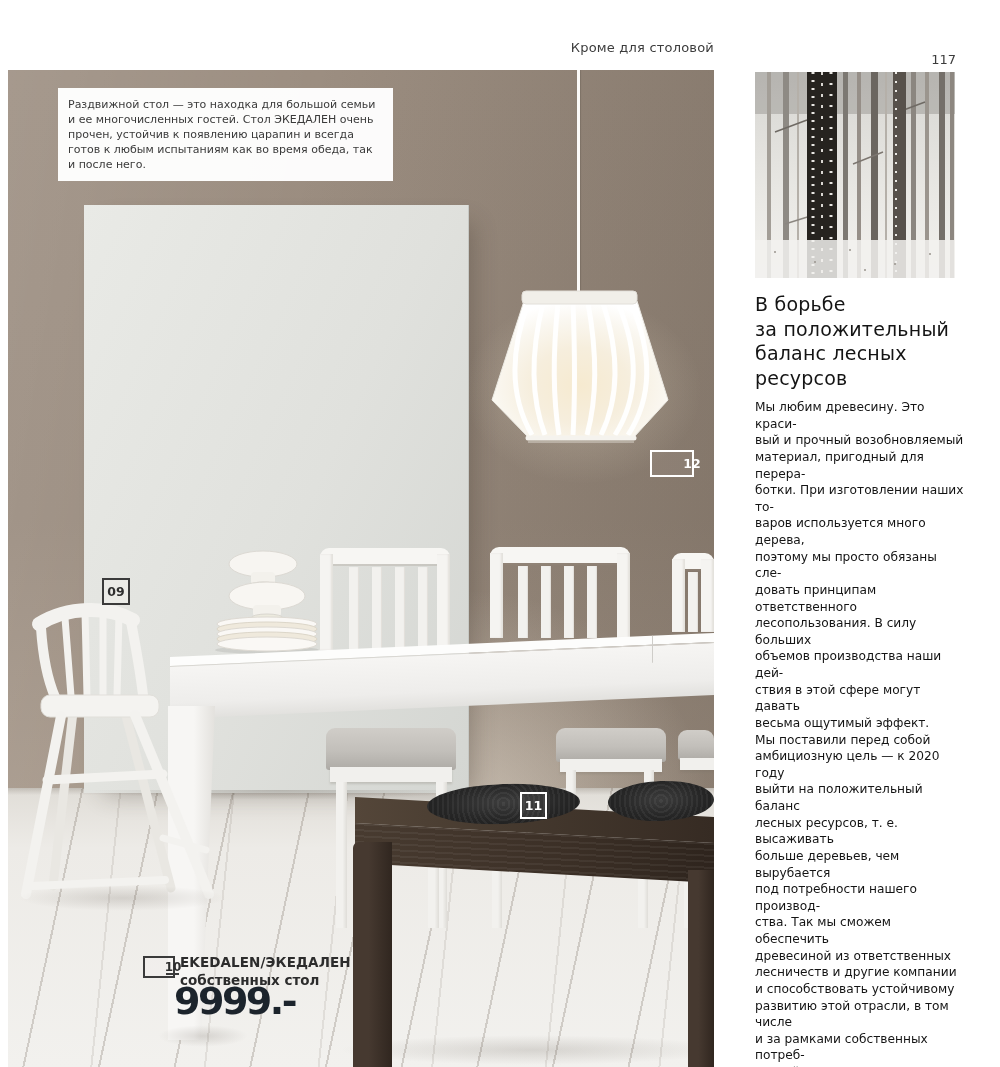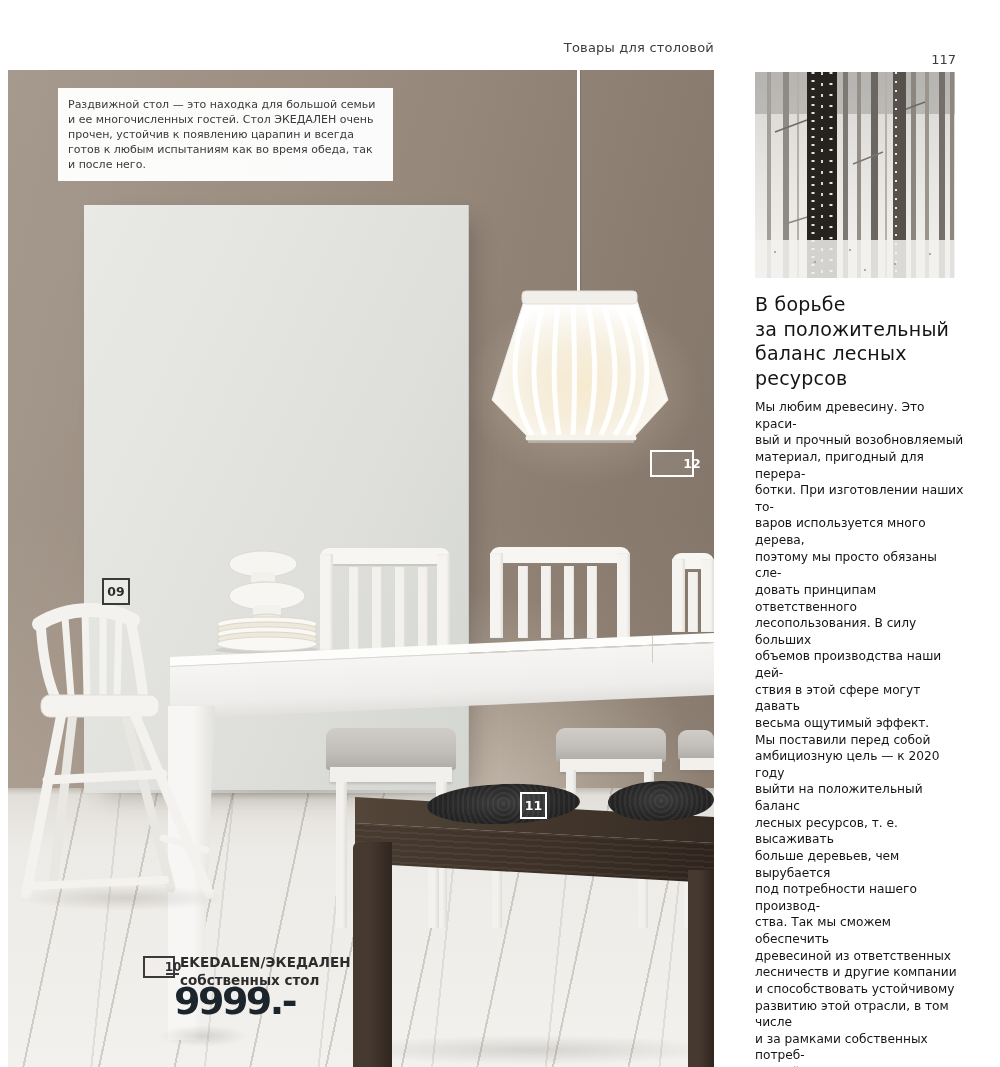--- a/index.html
+++ b/index.html
@@ -93,21 +93,21 @@
   .forest{display:block;margin-top:2px;}
   .s-head{margin:14px 0 0 0;font-size:19px;line-height:24.5px;font-weight:400;color:#141414;
         white-space:pre-line;letter-spacing:.2px;}
   .s-body{margin-top:9px;font-size:12.2px;line-height:16.62px;color:#141414;white-space:pre-line;width:212px;}
 </style>
 </head>
 <body>
 
 <div class="stage">
 
-  <div class="hdrbar">Товары для столовой</div>
+  <div class="hdrbar">Кроме для столовой</div>
   <div class="pagenum">117</div>
 
   <div class="photo">
     <div class="wall"></div>
     <div class="wall-shade"></div>
     <div class="wall-glow"></div>
     <div class="floor"></div>
     <div class="floor-top"></div>
 
     <div class="canvas-board"></div>

